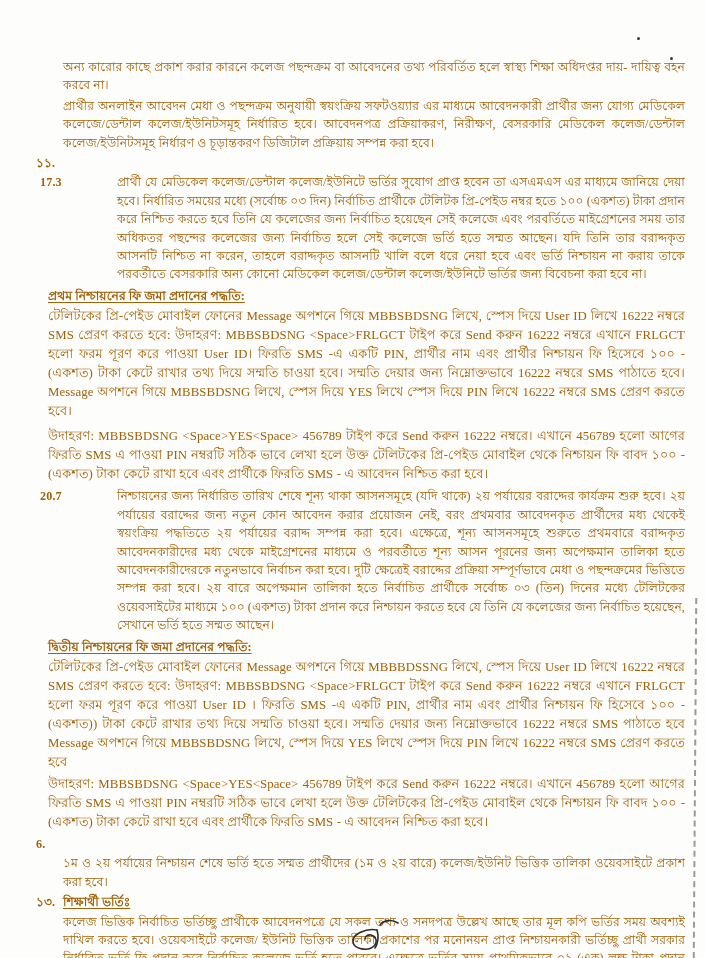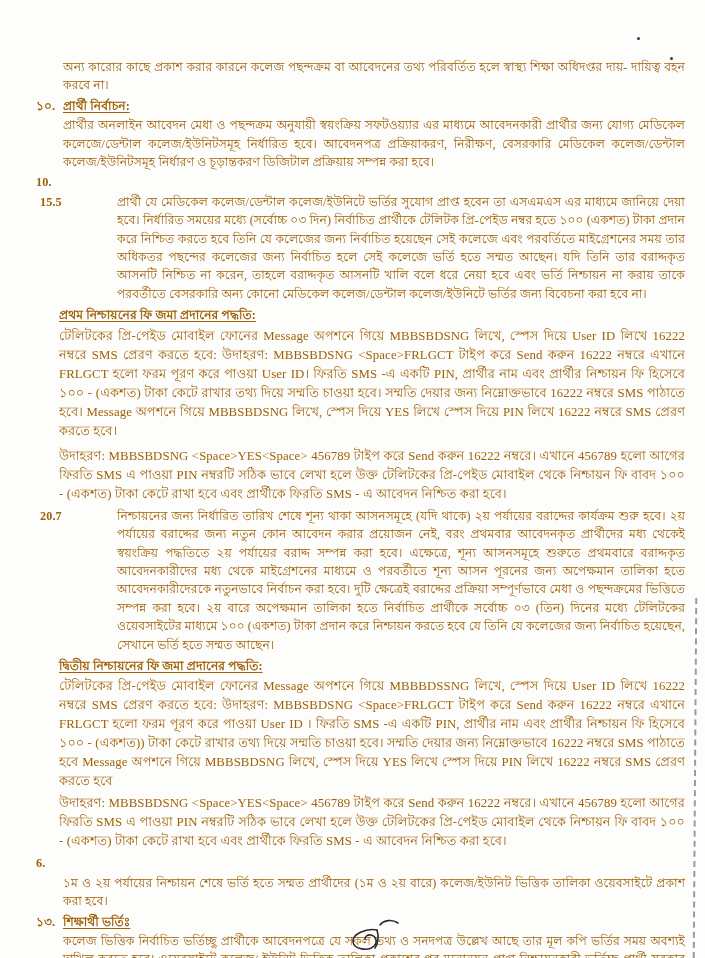--- a/index.html
+++ b/index.html
@@ -47,21 +47,21 @@
   .sub {
     display: flex;
     align-items: baseline;
     margin: 1px 0 2px 4px;
   }
   .sub-num {
     flex: 0 0 32px;
     font-weight: bold;
   }
   .sub-body { flex: 1; margin-left: 45px; }
-  .fee-block { margin-left: 23px; }
+  .fee-block { margin-left: 12px; }
   .fee-title {
     font-weight: bold;
     text-decoration: underline;
     text-underline-offset: 2px;
     margin: 3px 0 2px 0;
   }
   .sms-para {
     font-size: 12.8px;
     line-height: 19px;
     margin: 0 0 3px 0;
@@ -103,34 +103,30 @@
 
   <span class="dot-artifact dot-1"></span>
   <span class="dot-artifact dot-2"></span>
   <span class="edge-line"></span>
 
   <div class="scan-area">
 
     <p class="para">অন্য কারোর কাছে প্রকাশ করার কারনে কলেজ পছন্দক্রম বা আবেদনের তথ্য পরিবর্তিত হলে স্বাস্থ্য শিক্ষা অধিদপ্তর দায়- দায়িত্ব বহন করবে না।</p>
 
     <div class="sec">
-      <div class="sec-head">
-        <span class="sec-num">১০.</span>
-        <span class="sec-title">প্রার্থী নির্বাচন:</span>
-      </div>
       <p class="para">প্রার্থীর অনলাইন আবেদন মেধা ও পছন্দক্রম অনুযায়ী স্বয়ংক্রিয় সফটওয়্যার এর মাধ্যমে আবেদনকারী প্রার্থীর জন্য যোগ্য মেডিকেল কলেজে/ডেন্টাল কলেজ/ইউনিটসমূহ নির্ধারিত হবে। আবেদনপত্র প্রক্রিয়াকরণ, নিরীক্ষণ, বেসরকারি মেডিকেল কলেজ/ডেন্টাল কলেজ/ইউনিটসমূহ নির্ধারণ ও চূড়ান্তকরণ ডিজিটাল প্রক্রিয়ায় সম্পন্ন করা হবে।</p>
     </div>
 
     <div class="sec">
       <div class="sec-head">
-        <span class="sec-num">10.</span>
+        <span class="sec-num">১১.</span>
       </div>
 
       <div class="sub">
-        <span class="sub-num">15.5</span>
+        <span class="sub-num">17.3</span>
         <span class="sub-body">প্রার্থী যে মেডিকেল কলেজ/ডেন্টাল কলেজ/ইউনিটে ভর্তির সুযোগ প্রাপ্ত হবেন তা এসএমএস এর মাধ্যমে জানিয়ে  দেয়া হবে। নির্ধারিত সময়ের মধ্যে (সর্বোচ্চ ০৩ দিন) নির্বাচিত প্রার্থীকে টেলিটক প্রি-পেইড নম্বর হতে ১০০ (একশত) টাকা প্রদান করে নিশ্চিত করতে হবে তিনি যে কলেজের জন্য নির্বাচিত হয়েছেন সেই কলেজে এবং পরবর্তিতে মাইগ্রেশনের সময় তার অধিকতর পছন্দের কলেজের জন্য নির্বাচিত হলে সেই কলেজে ভর্তি হতে সম্মত আছেন। যদি তিনি তার বরাদ্দকৃত আসনটি নিশ্চিত না করেন, তাহলে বরাদ্দকৃত আসনটি খালি বলে ধরে নেয়া হবে এবং ভর্তি নিশ্চায়ন না করায় তাকে পরবর্তীতে বেসরকারি অন্য কোনো মেডিকেল কলেজ/ডেন্টাল কলেজ/ইউনিটে ভর্তির জন্য বিবেচনা করা হবে না।</span>
       </div>
 
       <div class="fee-block">
         <div class="fee-title">প্রথম নিশ্চায়নের ফি জমা প্রদানের পদ্ধতি:</div>
         <p class="sms-para">টেলিটকের প্রি-পেইড মোবাইল ফোনের Message অপশনে গিয়ে MBBSBDSNG লিখে, স্পেস দিয়ে User ID লিখে 16222 নম্বরে SMS  প্রেরণ করতে হবে: উদাহরণ: MBBSBDSNG &lt;Space&gt;FRLGCT টাইপ করে Send করুন 16222 নম্বরে  এখানে FRLGCT হলো ফরম  পূরণ করে পাওয়া User ID। ফিরতি SMS -এ একটি PIN, প্রার্থীর নাম এবং প্রার্থীর নিশ্চায়ন ফি হিসেবে ১০০ - (একশত) টাকা কেটে রাখার তথ্য দিয়ে সম্মতি চাওয়া হবে। সম্মতি দেয়ার জন্য নিম্নোক্তভাবে 16222 নম্বরে SMS পাঠাতে হবে। Message অপশনে গিয়ে MBBSBDSNG লিখে, স্পেস দিয়ে YES লিখে স্পেস দিয়ে PIN লিখে 16222 নম্বরে SMS প্রেরণ করতে হবে।</p>
         <p class="sms-para sms-para2">উদাহরণ: MBBSBDSNG &lt;Space&gt;YES&lt;Space&gt; 456789 টাইপ করে Send করুন 16222 নম্বরে। এখানে 456789 হলো আগের ফিরতি SMS এ পাওয়া PIN নম্বরটি সঠিক ভাবে লেখা হলে উক্ত টেলিটকের প্রি-পেইড মোবাইল থেকে নিশ্চায়ন ফি বাবদ ১০০ - (একশত) টাকা কেটে রাখা হবে এবং প্রার্থীকে ফিরতি SMS - এ আবেদন নিশ্চিত করা হবে।</p>
       </div>
 
       <div class="sub">

